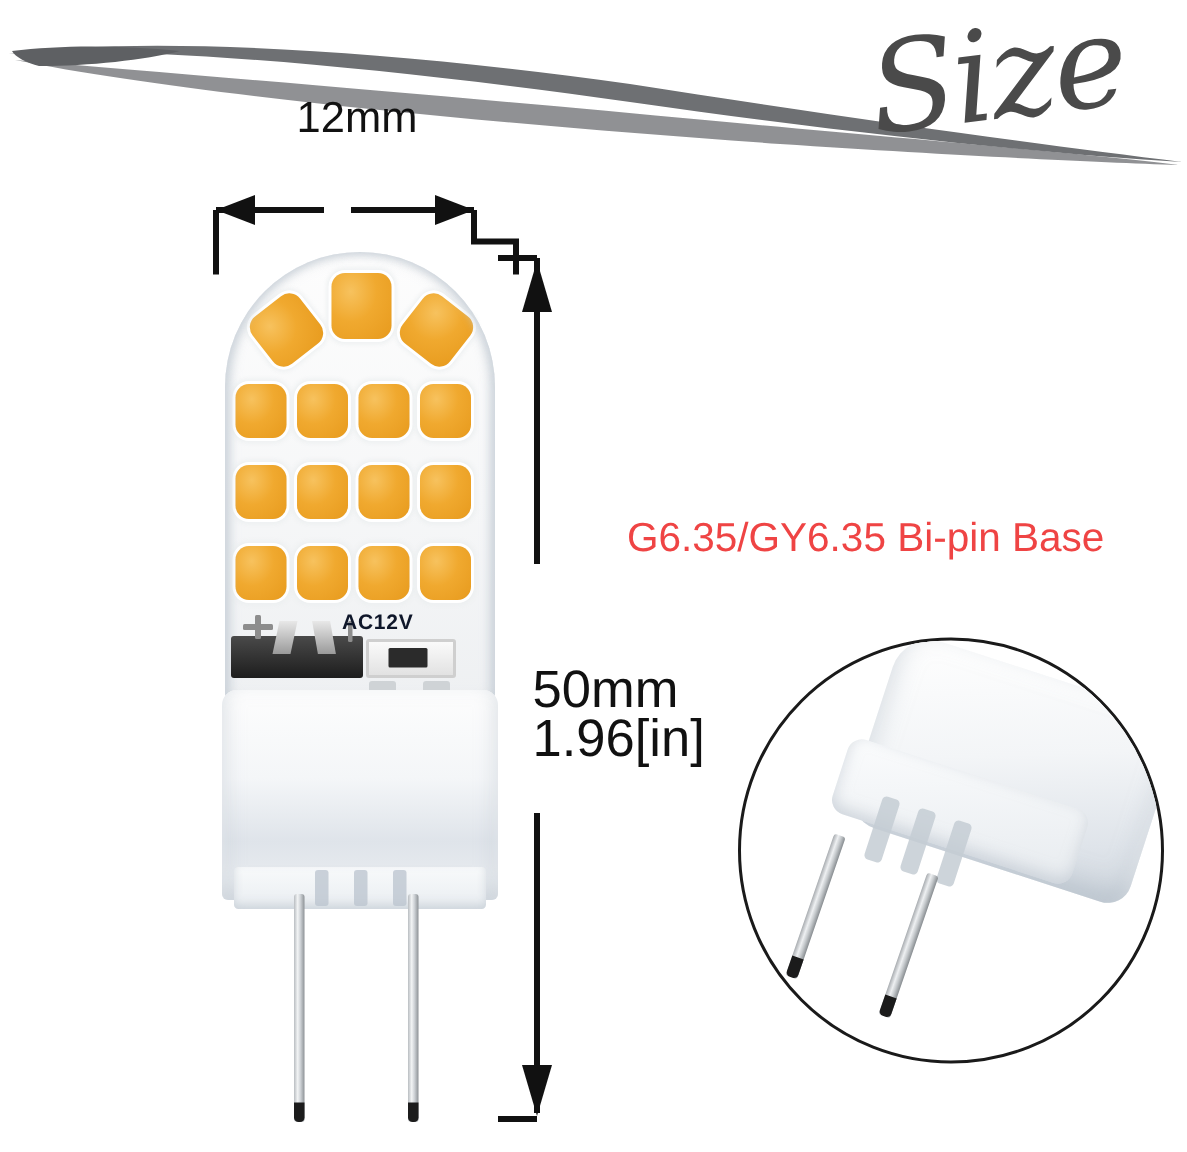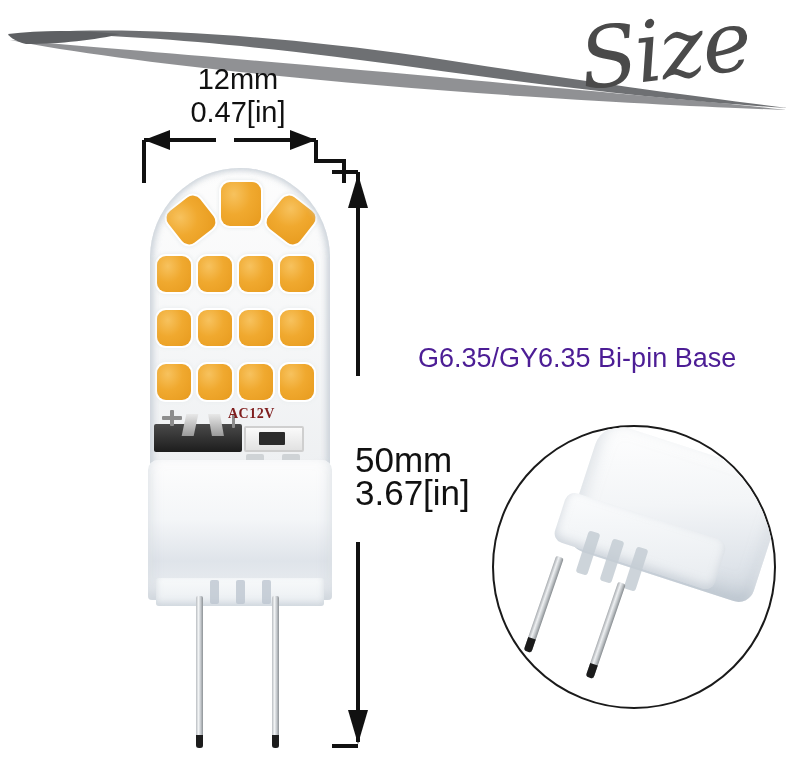--- a/index.html
+++ b/index.html
@@ -31,21 +31,21 @@
     color:#111;font-weight:400;
     font-family:"Liberation Sans",sans-serif;
     white-space:nowrap;
   }
   #w-dim{left:168px;top:63px;font-size:29px;line-height:33px;text-align:center;width:140px;}
   #h-dim{left:355px;top:443px;font-size:35px;line-height:33px;}
 
   
   #base-caption{
     left:418px;top:343px;
-    font-size:27px;color:#4c1d95;
+    font-size:27px;color:#ef4444;
     font-family:"Liberation Sans",sans-serif;
     white-space:nowrap;
   }
 
   
   #bulb{left:132px;top:168px;width:216px;height:600px;}
 
   .led-board{
     position:absolute;left:18px;top:0px;width:180px;height:300px;
     background:linear-gradient(180deg,#fdfdfd 0%,#f6f7f8 55%,#eef0f2 100%);
@@ -62,22 +62,22 @@
     position:absolute;
     background:radial-gradient(ellipse at 32% 28%,#f7c25e 0%,#f0a92f 45%,#e79a1d 100%);
     border-radius:9px;
     box-shadow:0 0 0 2px #ffffff, 0 0 3px 3px rgba(235,238,240,.9);
   }
   .chip.rot-l{transform:rotate(-38deg);}
   .chip.rot-r{transform:rotate(38deg);}
 
   #ac-label{
     position:absolute;left:96px;top:238px;
-    font-size:14px;font-weight:700;color:#7f1d1d;
-    font-family:Liberation Serif, serif;letter-spacing:.5px;
+    font-size:14px;font-weight:700;color:#0f172a;
+    font-family:Liberation Sans, sans-serif;letter-spacing:.5px;
   }
   .solder{position:absolute;background:#8d8d8d;border-radius:1px;}
   .driver-ic{
     position:absolute;left:112px;top:258px;width:56px;height:22px;
     background:linear-gradient(180deg,#fafafa,#e2e2e2);
     border:2px solid #cfcfcf;border-radius:2px;
   }
   .driver-ic:after{
     content:"";position:absolute;left:13px;top:4px;width:26px;height:13px;
     background:#2b2b2b;border-radius:1px;
@@ -157,21 +157,20 @@
              C 690 96, 560 78, 420 56 C 250 32, 92 24, 6 36 Z" fill="#6e7073"></path>
     <path d="M10 40 C 120 62, 320 82, 520 96 C 640 104, 730 108, 786 110
              C 720 102, 600 92, 470 80 C 300 64, 130 50, 10 40 Z" fill="#7c7e81" opacity=".85"></path>
     <path d="M8 34 C 40 30, 80 30, 120 34 C 96 40, 60 44, 26 44 C 18 42, 10 38, 8 34 Z" fill="#5e6063"></path>
   </svg>
 
   <div class="abs" id="script-size">Size</div>
 
   <div class="abs dim-text" id="w-dim">
     <div>12mm</div>
-    <div>0.47[in]</div>
   </div>
 
   <svg class="abs" style="left:130px;top:125px;width:250px;height:60px;" viewBox="0 0 250 60">
     <g stroke="#111" stroke-width="4" fill="none">
       <path d="M14 15 L 86 15"></path>
       <path d="M104 15 L 186 15"></path>
       <path d="M14 15 L 14 58"></path>
       <path d="M186 15 L 186 36 L 214 36 L 214 58"></path>
     </g>
     <polygon points="14,15 40,5 40,25" fill="#111"></polygon>
@@ -184,21 +183,21 @@
       <path d="M28 12 L 28 216"></path>
       <path d="M28 382 L 28 582"></path>
       <path d="M2 586 L 28 586"></path>
     </g>
     <polygon points="28,14 18,48 38,48" fill="#111"></polygon>
     <polygon points="28,584 18,550 38,550" fill="#111"></polygon>
   </svg>
 
   <div class="abs dim-text" id="h-dim">
     <div>50mm</div>
-    <div>3.67[in]</div>
+    <div>1.96[in]</div>
   </div>
 
   <div class="abs" id="bulb">
 
     <div class="led-board"></div>
 
     <div class="chip rot-l" style="left:39px;top:32px;width:40px;height:40px;"></div>
     <div class="chip" style="left:89px;top:14px;width:40px;height:44px;"></div>
     <div class="chip rot-r" style="left:139px;top:32px;width:40px;height:40px;"></div>
 

